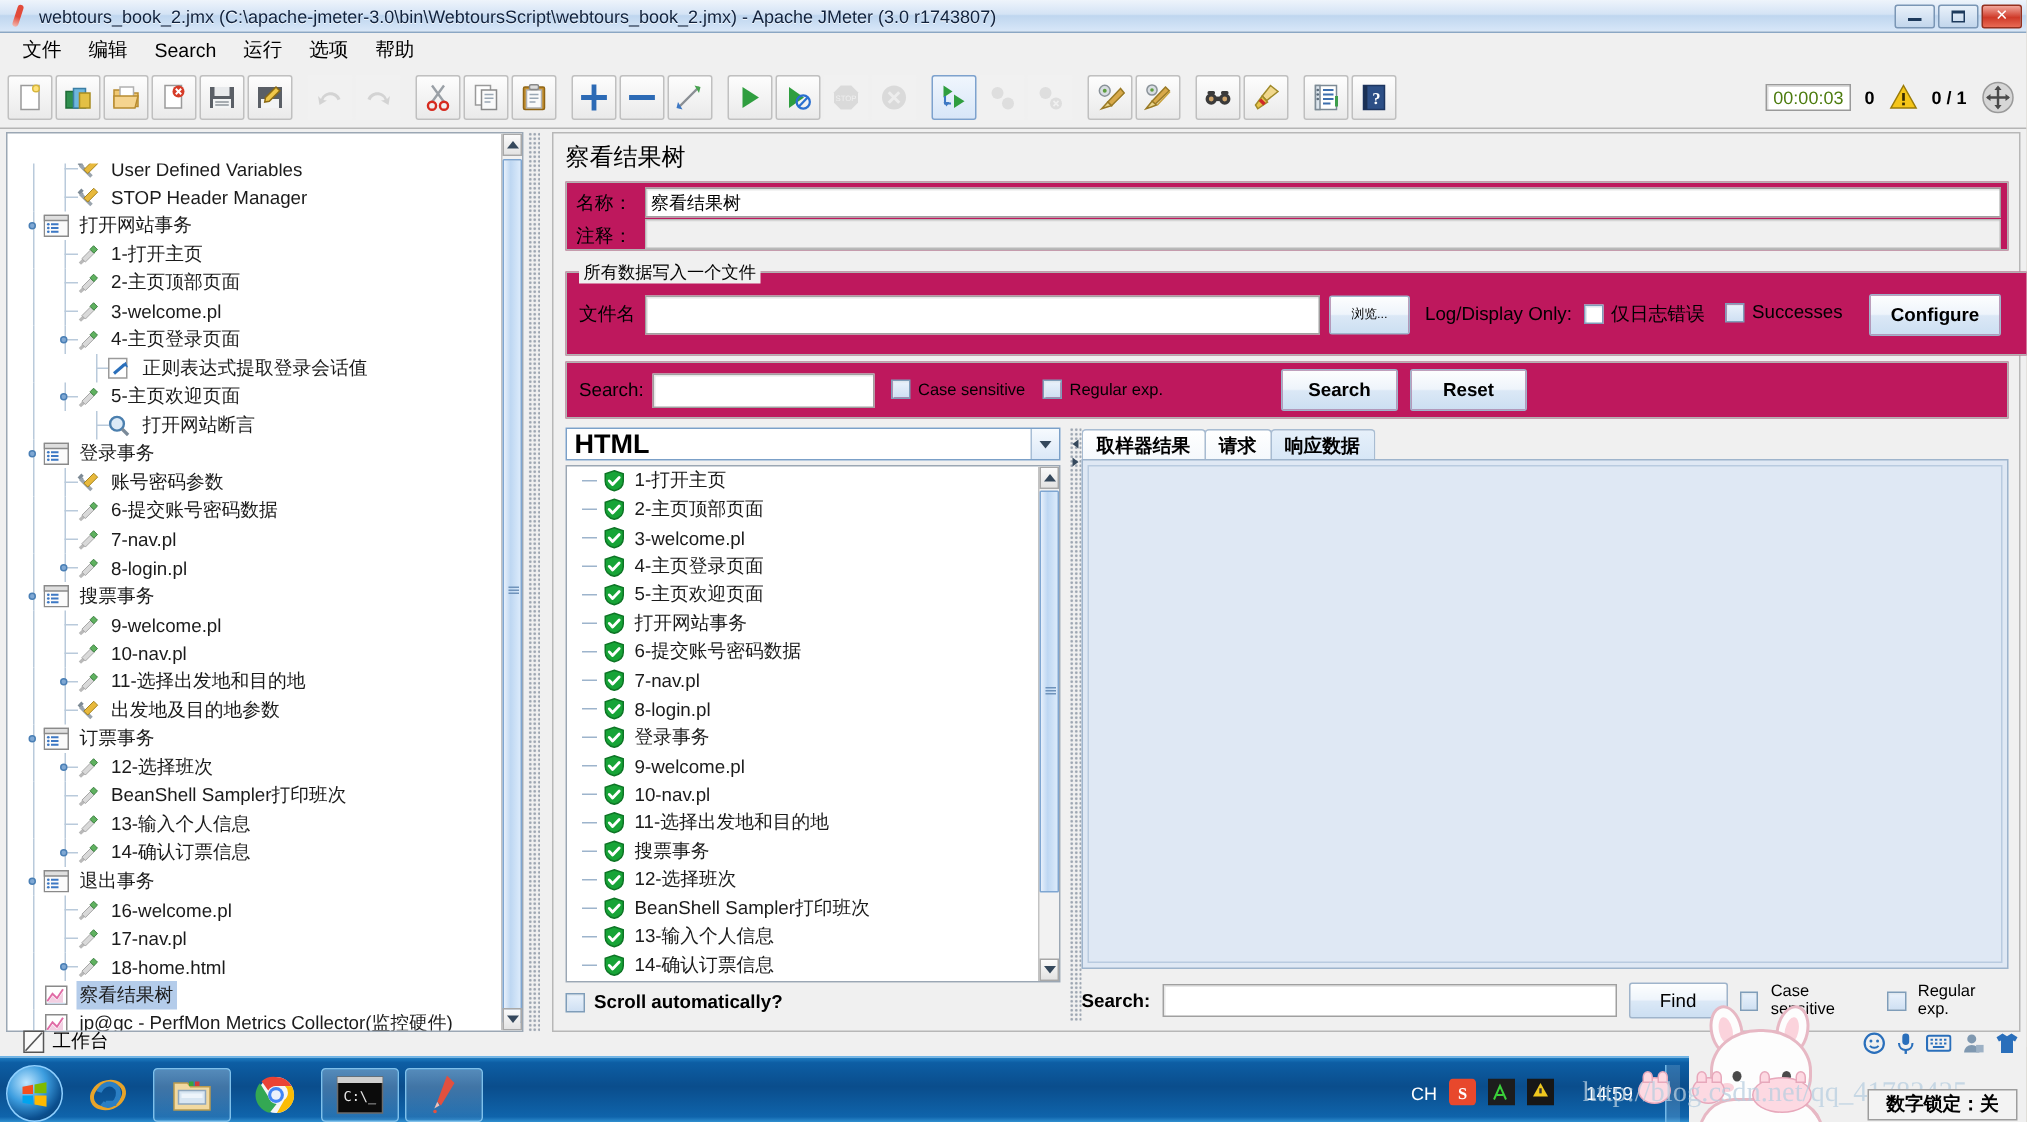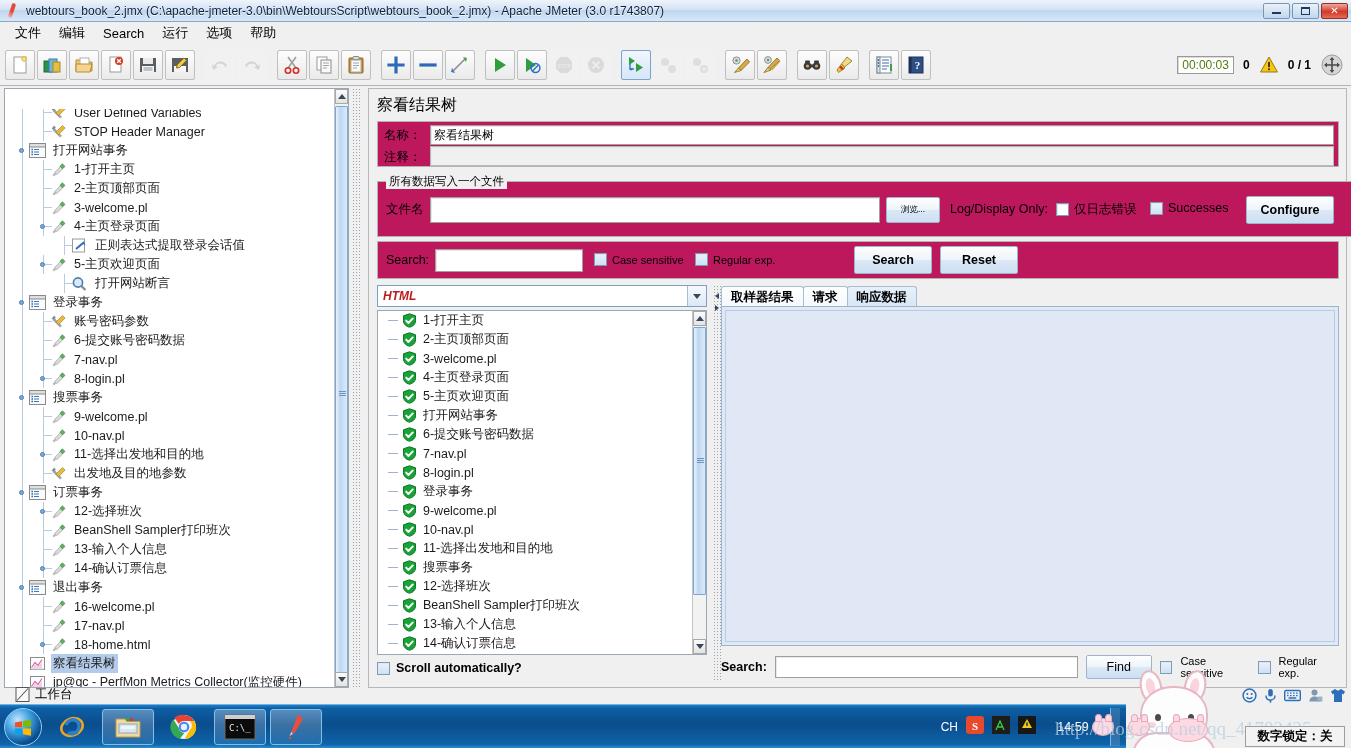--- a/index.html
+++ b/index.html
@@ -176,21 +176,21 @@
   .cbox.blue { background: linear-gradient(to bottom,#eaf2fb,#cfe0f3); }
 
   
   .leftresults {
     position:absolute; left:8px; top:196px; width:330px; height:396px;
   }
   .combo {
     position:absolute; left:0; top:0; width:330px; height:22px;
     border:1px solid #7ba0c8; background:#fff; display:flex; align-items:center;
   }
-  .combo .val { flex:1; padding-left:5px; font-size:12px; font-weight:bold; color:#b91c1c;font-style:italic;}
+  .combo .val { flex:1; padding-left:5px; font-size:18px; font-weight:bold; color:#000000;}
   .combo .arrowbox {
     width:19px; height:20px; border-left:1px solid #a8bed6;
     background: linear-gradient(to bottom,#f6fafe,#dbe8f7);
     display:flex; align-items:center; justify-content:center;
   }
   .resultlist {
     position:absolute; left:0; top:25px; width:330px; height:345px;
     border:1px solid #9ba7b4; background:#fff; overflow:hidden;
   }
   .rnode {
@@ -227,21 +227,21 @@
   }
 
   
   .workbench { position:absolute; left:10px; top:612px; }
 
   
   .taskbar {
     position:absolute; left:0; top:704px; width:1126px; height:44px;
     background: linear-gradient(to bottom,#1f7fc4 0%, #0d5ea4 8%, #0a4d8c 45%, #0f64ab 92%, #2f8fd0 100%);
     border-top:1px solid #6fb4e6;
-    display:flex; align-items:center;
+    display:flex; align-items:flex-end;
   }
   .startorb {
     width:38px; height:38px; border-radius:50%; margin-left:4px;
     background: radial-gradient(circle at 35% 30%, #bfe6ff 0%, #3c9ddf 38%, #0b4f8f 70%, #06375f 100%);
     border:1px solid #8fd0ff; display:flex; align-items:center; justify-content:center;
     position:relative;
   }
   .tbitem {
     width:52px; height:36px; margin-left: 4px;
     display:flex; align-items:center; justify-content:center;

